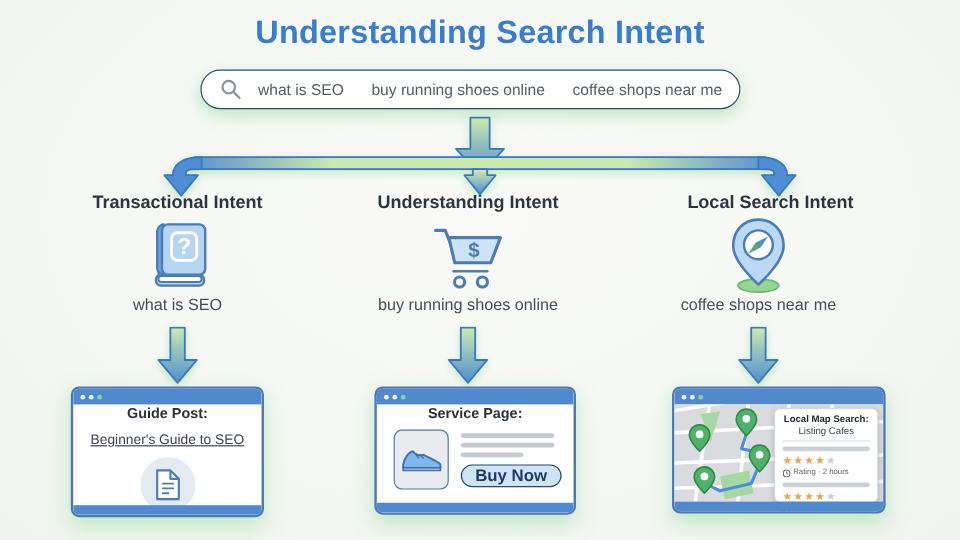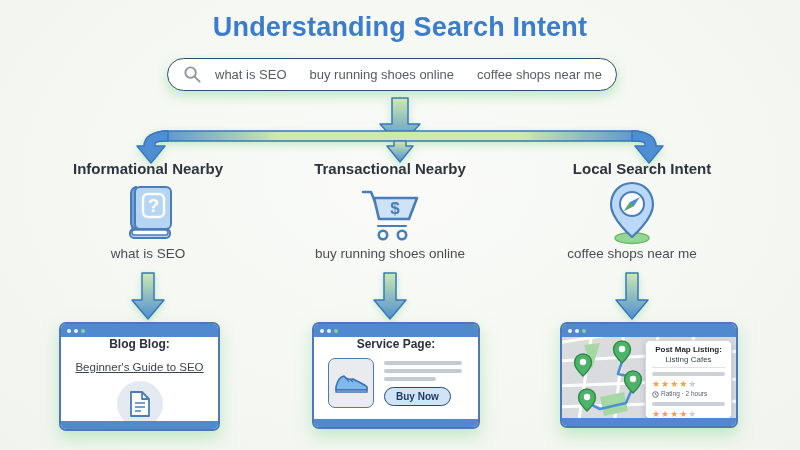--- a/index.html
+++ b/index.html
@@ -73,21 +73,21 @@
     width:44px;height:48px;background:#e9ebee;border:1.6px solid #4e79b4;
     border-radius:7px;display:flex;align-items:center;justify-content:center;flex:0 0 auto;
   }
   .product-right{display:flex;flex-direction:column;padding-top:3px;}
   .ph-line{height:4px;border-radius:2px;background:#c5cad1;margin-bottom:4px;}
   .ph-line.l1,.ph-line.l2{width:78px;}
   .ph-line.l3{width:52px;}
   .buy-btn{
     margin-top:2px;align-self:flex-start;
     background:#cfe4f7;border:1.6px solid #274a70;border-radius:11px;
-    font-size:10px;font-weight:bold;color:#1d3a5f;padding:2px 11px;line-height:13px;
+    font-size:14px;font-weight:bold;color:#1d3a5f;padding:2px 11px;line-height:13px;
   }
 
   
   .map-area{position:absolute;left:0;right:0;top:13px;bottom:8px;background:#d9dbde;}
   .map-svg{position:absolute;inset:0;}
   .map-panel{
     position:absolute;left:83px;top:3px;width:87px;height:79px;
     background:#ffffff;border:1px solid #d4d8dd;border-radius:5px;
     box-shadow:0 2px 5px rgba(60,70,90,.25);
     box-sizing:border-box;padding:4px 6px;
@@ -136,22 +136,22 @@
 
     <rect x="158" y="35" width="484" height="10" rx="5" fill="url(#hgrad)" stroke="#3a77bd" stroke-width="1.5"></rect>
 
     <path d="M168,35 C152,35 144,41 144,50 L137,50 L151,67 L165,50 L155,50 L155,48 C155,45 160,45 168,45 Z" fill="#4f8ed2" stroke="#3a77bd" stroke-width="1.5" stroke-linejoin="round"></path>
 
     <path d="M632,35 C648,35 656,41 656,50 L663,50 L649,67 L635,50 L645,50 L645,48 C645,45 640,45 632,45 Z" fill="#4f8ed2" stroke="#3a77bd" stroke-width="1.5" stroke-linejoin="round"></path>
 
     <path d="M394,45 L406,45 L406,50 L413,50 L400,66 L387,50 L394,50 Z" fill="url(#vgrad)" stroke="#3a77bd" stroke-width="1.5" stroke-linejoin="round"></path>
   </svg>
 
-  <div class="col-heading" style="left:38px">Informational Nearby</div>
-  <div class="col-heading" style="left:280px">Transactional Nearby</div>
+  <div class="col-heading" style="left:38px">Transactional Intent</div>
+  <div class="col-heading" style="left:280px">Understanding Intent</div>
   <div class="col-heading" style="left:532px">Local Search Intent</div>
 
   <svg class="col-icon" style="left:121px;top:185px" width="54" height="58" viewBox="0 0 54 58">
     <rect x="9" y="44" width="40" height="9" rx="4" fill="#b5d5f3" stroke="#4a7cb8" stroke-width="2"></rect>
     <rect x="11" y="40" width="36" height="5" rx="2.5" fill="#ffffff" stroke="#4a7cb8" stroke-width="1.5"></rect>
     <rect x="11" y="45" width="36" height="5" rx="2.5" fill="#ffffff" stroke="#4a7cb8" stroke-width="1.5"></rect>
     <path d="M10,8 a6,6 0 0 1 6,-6 h-1 v42 h1 a6,6 0 0 1 -6,-6 Z" fill="#6fa3dc" stroke="#4a7cb8" stroke-width="2"></path>
     <rect x="14" y="2" width="36" height="42" rx="5" fill="#b5d5f3" stroke="#4a7cb8" stroke-width="2"></rect>
     <rect x="22" y="9" width="21" height="23" rx="5" fill="none" stroke="#ffffff" stroke-width="2.4"></rect>
     <text x="32.5" y="27" text-anchor="middle" font-family="Liberation Sans, sans-serif" font-size="19" font-weight="bold" fill="#ffffff">?</text>
@@ -194,21 +194,21 @@
     <path d="M16,1 h12 v27 h10 l-16,19 l-16,-19 h10 Z" fill="url(#vg2)" stroke="#3a77bd" stroke-width="1.5" stroke-linejoin="round"></path>
   </svg>
 
   <div class="card" style="left:59px;width:161px;height:109px">
     <div class="titlebar">
       <span class="dot d1"></span>
       <span class="dot d2"></span>
       <span class="dot d3"></span>
     </div>
     <div style="margin-top:13px">
-      <div class="card-title">Blog Blog:</div>
+      <div class="card-title">Guide Post:</div>
       <div class="card-sub">Beginner's Guide to SEO</div>
       <div class="doc-circle">
         <svg width="24" height="28" viewBox="0 0 24 28">
           <path d="M3,2 H14 L21,9 V26 H3 Z" fill="#ffffff" stroke="#4a7cb8" stroke-width="1.8" stroke-linejoin="round"></path>
           <path d="M14,2 V9 H21" fill="none" stroke="#4a7cb8" stroke-width="1.8" stroke-linejoin="round"></path>
           <line x1="7" y1="13" x2="17" y2="13" stroke="#4a7cb8" stroke-width="1.6"></line>
           <line x1="7" y1="17" x2="17" y2="17" stroke="#4a7cb8" stroke-width="1.6"></line>
           <line x1="7" y1="21" x2="13" y2="21" stroke="#4a7cb8" stroke-width="1.6"></line>
         </svg>
       </div>
@@ -277,21 +277,21 @@
             <path d="M0,-9 C-5,-9 -8.5,-5 -8.5,-0.5 C-8.5,5 0,13 0,13 C0,13 8.5,5 8.5,-0.5 C8.5,-5 5,-9 0,-9 Z" fill="#4db368" stroke="#2f8a4a" stroke-width="1.4"></path>
             <circle cx="0" cy="-1" r="3.2" fill="#ffffff"></circle>
           </g>
           <g transform="translate(25,61)">
             <path d="M0,-9 C-5,-9 -8.5,-5 -8.5,-0.5 C-8.5,5 0,13 0,13 C0,13 8.5,5 8.5,-0.5 C8.5,-5 5,-9 0,-9 Z" fill="#4db368" stroke="#2f8a4a" stroke-width="1.4"></path>
             <circle cx="0" cy="-1" r="3.2" fill="#ffffff"></circle>
           </g>
         </g>
       </svg>
       <div class="map-panel">
-        <div class="panel-title">Post Map Listing:</div>
+        <div class="panel-title">Local Map Search:</div>
         <div class="panel-sub">Listing Cafes</div>
         <div class="panel-hr"></div>
 
         <div>
           <div class="panel-bar"></div>
           <div class="stars"><span class="f">★★★★</span><span class="e">★</span></div>
           <div class="panel-meta">
             <svg width="7" height="7" viewBox="0 0 8 8">
               <circle cx="4" cy="4" r="3.2" fill="none" stroke="#585e66" stroke-width="1"></circle>
               <path d="M4,2.2 V4 L5.5,4.8" fill="none" stroke="#585e66" stroke-width="0.9"></path>

